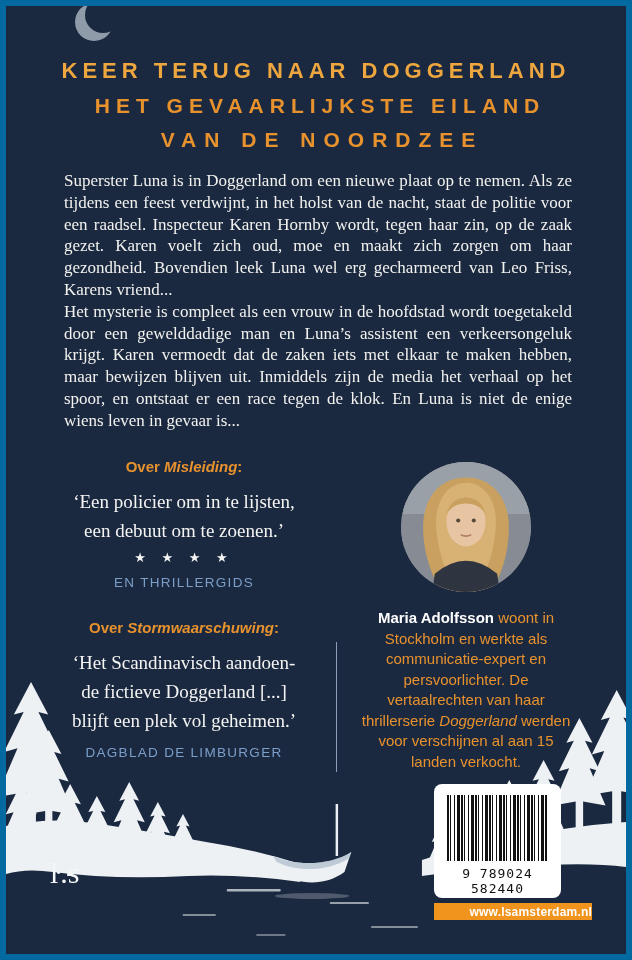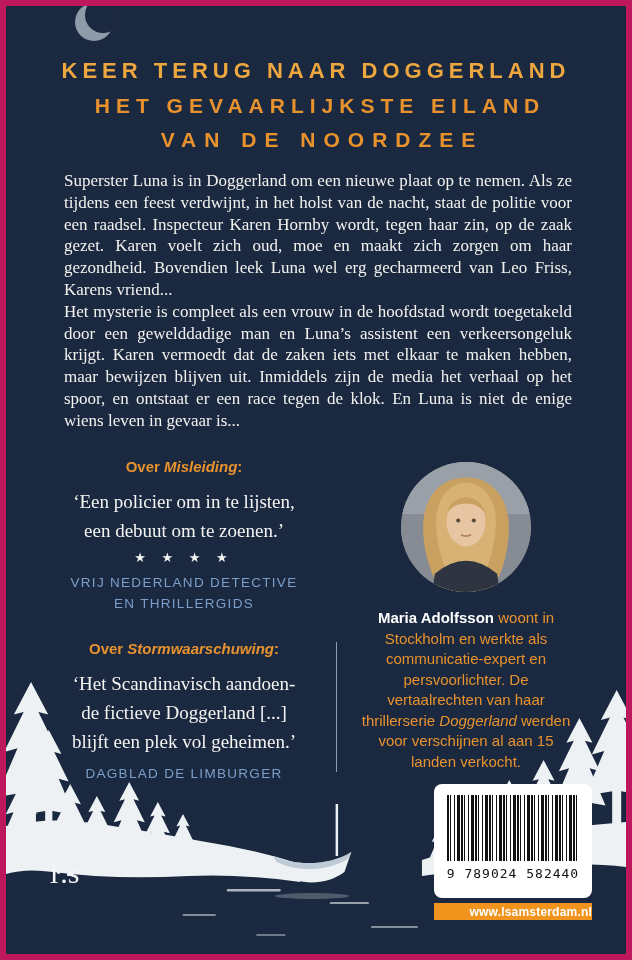--- a/index.html
+++ b/index.html
@@ -1,16 +1,16 @@
 <!DOCTYPE html>
 <html><head>
 <meta charset="utf-8">
 <style>
   html,body{margin:0;padding:0;background:#ffffff;}
-  .page{position:relative;width:632px;height:960px;background:#be185d;overflow:hidden;
+  .page{position:relative;width:632px;height:960px;background:#0369a1;overflow:hidden;
         font-family:"Liberation Sans",sans-serif;}
   .cover{position:absolute;left:6px;top:6px;right:6px;bottom:6px;background:#1B2940;overflow:hidden;}
 
   
   .moon{position:absolute;left:66px;top:-6px;width:48px;height:48px;}
 
   
   .headline{position:absolute;top:52px;left:0;right:0;text-align:center;font-weight:bold;}
   .headline .h1{color:#EDA73E;font-size:22px;letter-spacing:5px;margin:0 0 10px 0;}
   .headline .h2{color:#E8922D;font-size:21px;letter-spacing:6px;margin:0 0 10px 8px;}
@@ -43,21 +43,21 @@
   .bio em{font-style:italic;}
 
   
   .landscape{position:absolute;left:0;bottom:0;width:100%;height:320px;}
 
   
   .logo{position:absolute;left:44px;top:852px;color:#F4F6F7;
         font-family:"Liberation Serif",serif;font-size:30px;line-height:30px;}
 
   
-  .barcode-box{position:absolute;left:428px;top:778px;width:158px;height:114px;background:#ffffff;border-radius:8px;}
+  .barcode-box{position:absolute;left:428px;top:778px;width:127px;height:114px;background:#ffffff;border-radius:8px;}
   .bars{margin:11px 13px 5px 13px;height:66px;
         background:repeating-linear-gradient(90deg,#111 0 2px,#fff 2px 3px,#111 3px 4px,#fff 4px 7px,
                    #111 7px 8px,#fff 8px 10px,#111 10px 13px,#fff 13px 14px);}
   .ean{text-align:center;font-family:"DejaVu Sans Mono",monospace;font-size:13px;color:#111;letter-spacing:1px;}
   .site-bar{position:absolute;left:428px;top:897px;width:158px;height:17px;background:#F0941E;
             color:#fff;font-weight:bold;font-size:12px;line-height:19px;text-align:right;letter-spacing:.2px;}
 </style>
 </head>
 <body>
 
@@ -125,21 +125,20 @@
 
     <div class="col-left">
       <div class="review">
         <div class="review-heading">
           <span>Over </span><em>Misleiding</em><span>:</span>
         </div>
         <div class="quote-line">‘Een policier om in te lijsten,</div>
         <div class="quote-line">een debuut om te zoenen.’</div>
         <div class="stars">★ ★ ★ ★</div>
         <div class="source">
-          <div class="source-line">VRIJ NEDERLAND DETECTIVE</div>
           <div class="source-line">EN THRILLERGIDS</div>
         </div>
       </div>
 
       <div class="review review-2">
         <div class="review-heading">
           <span>Over </span><em>Stormwaarschuwing</em><span>:</span>
         </div>
         <div class="quote-line">‘Het Scandinavisch aandoen-</div>
         <div class="quote-line">de fictieve Doggerland [...]</div>

